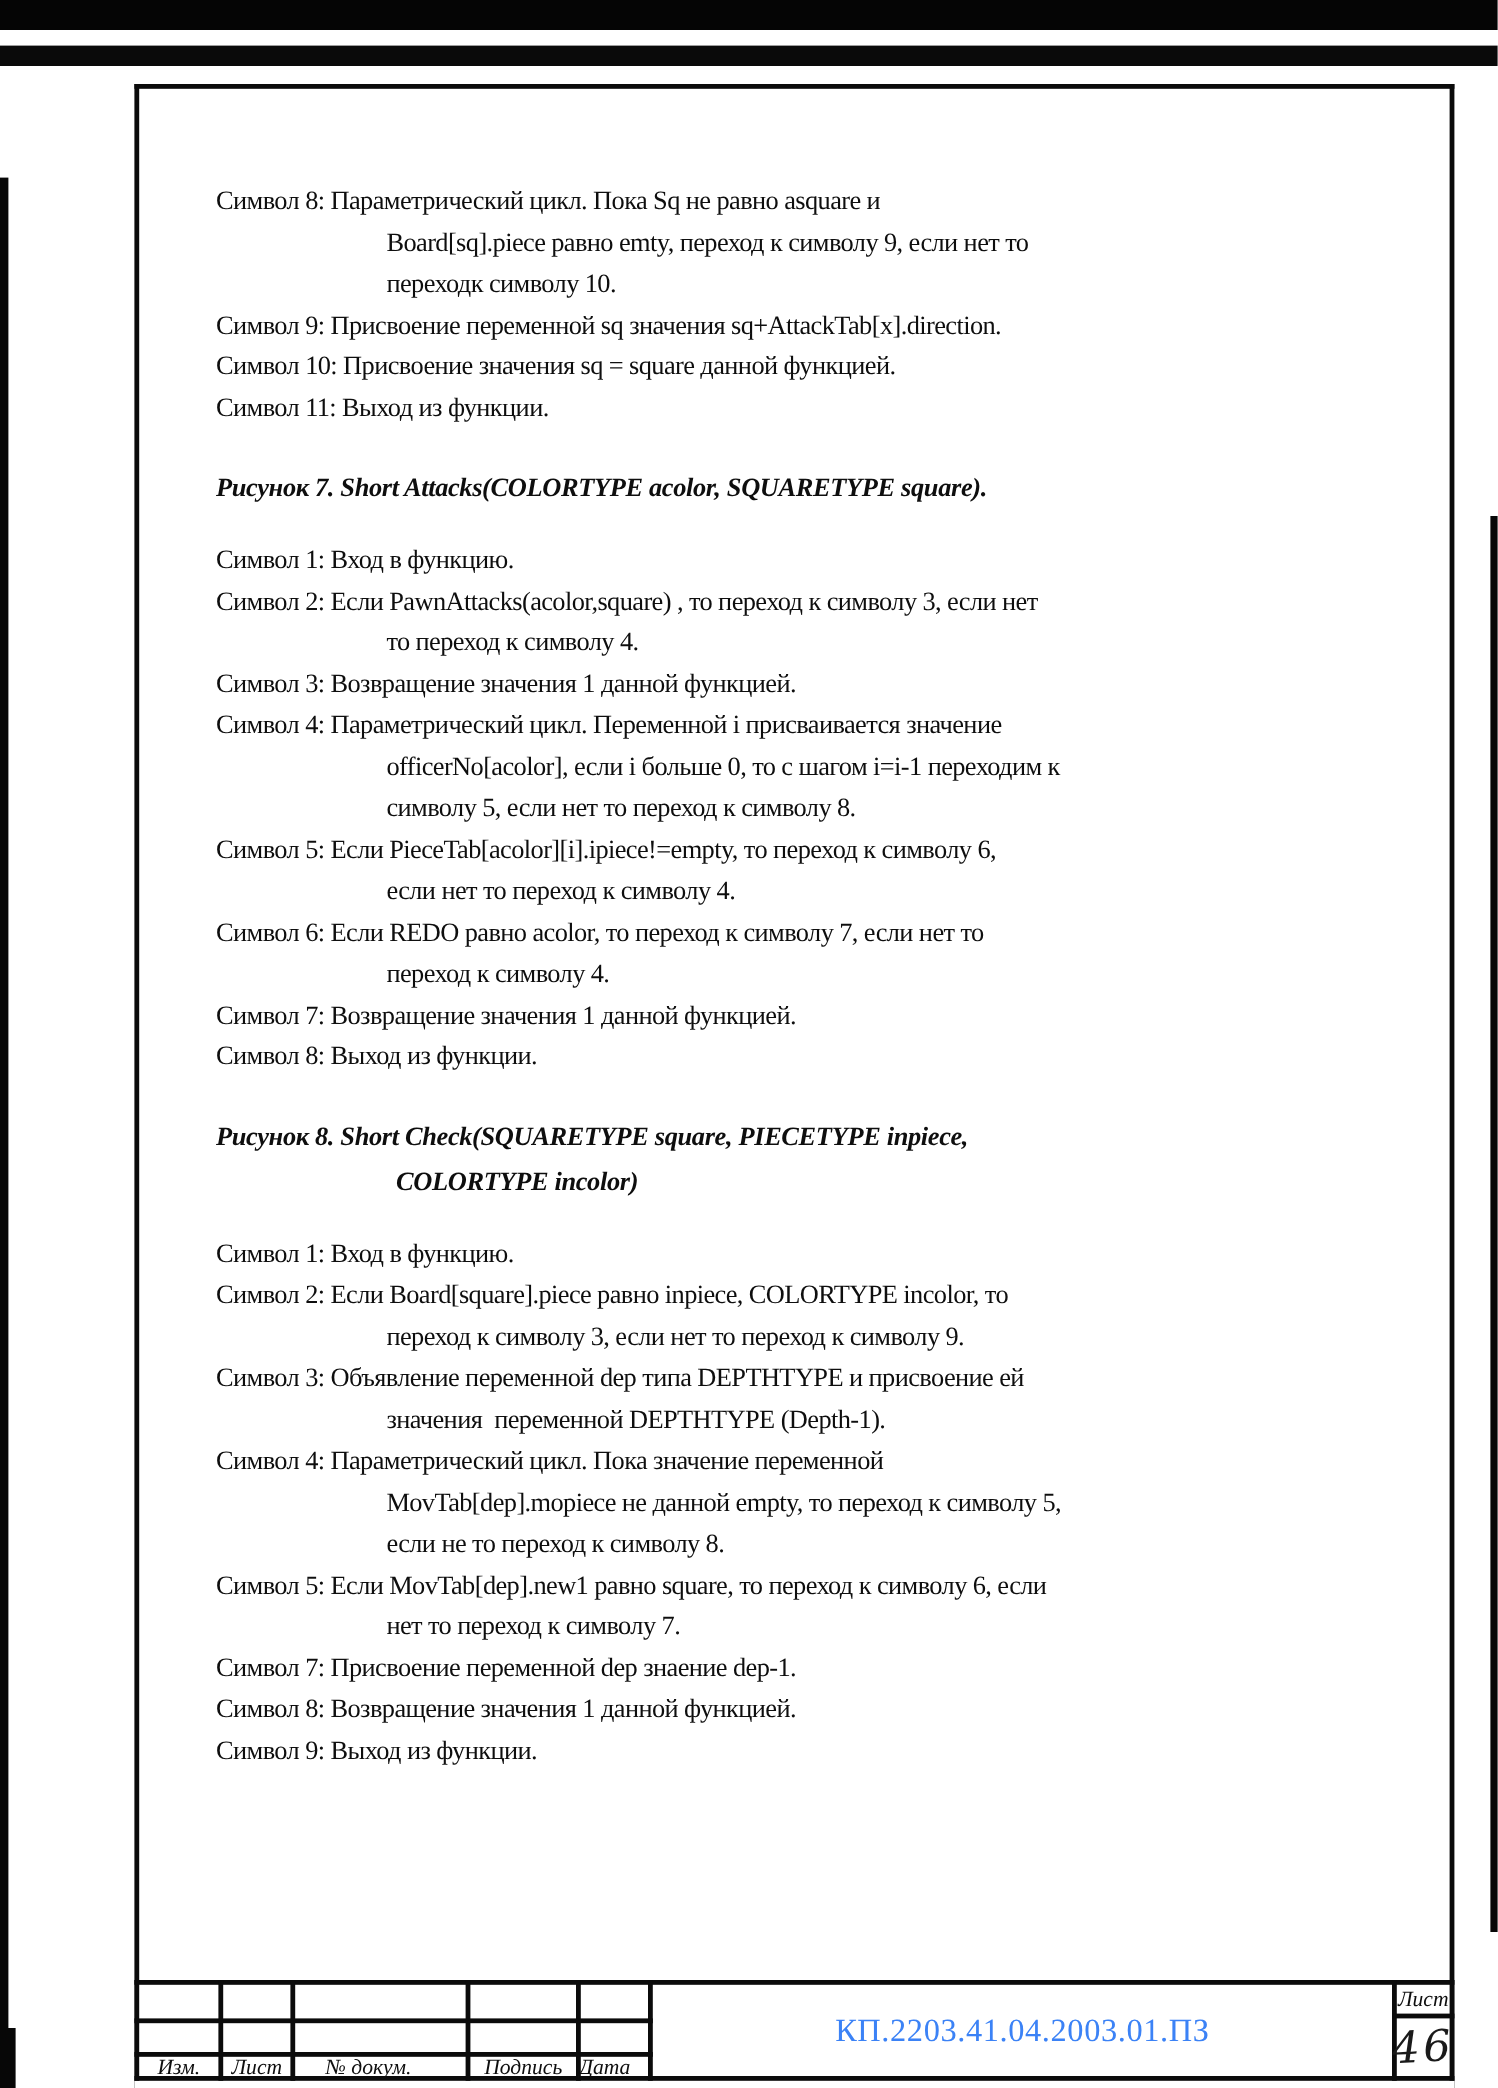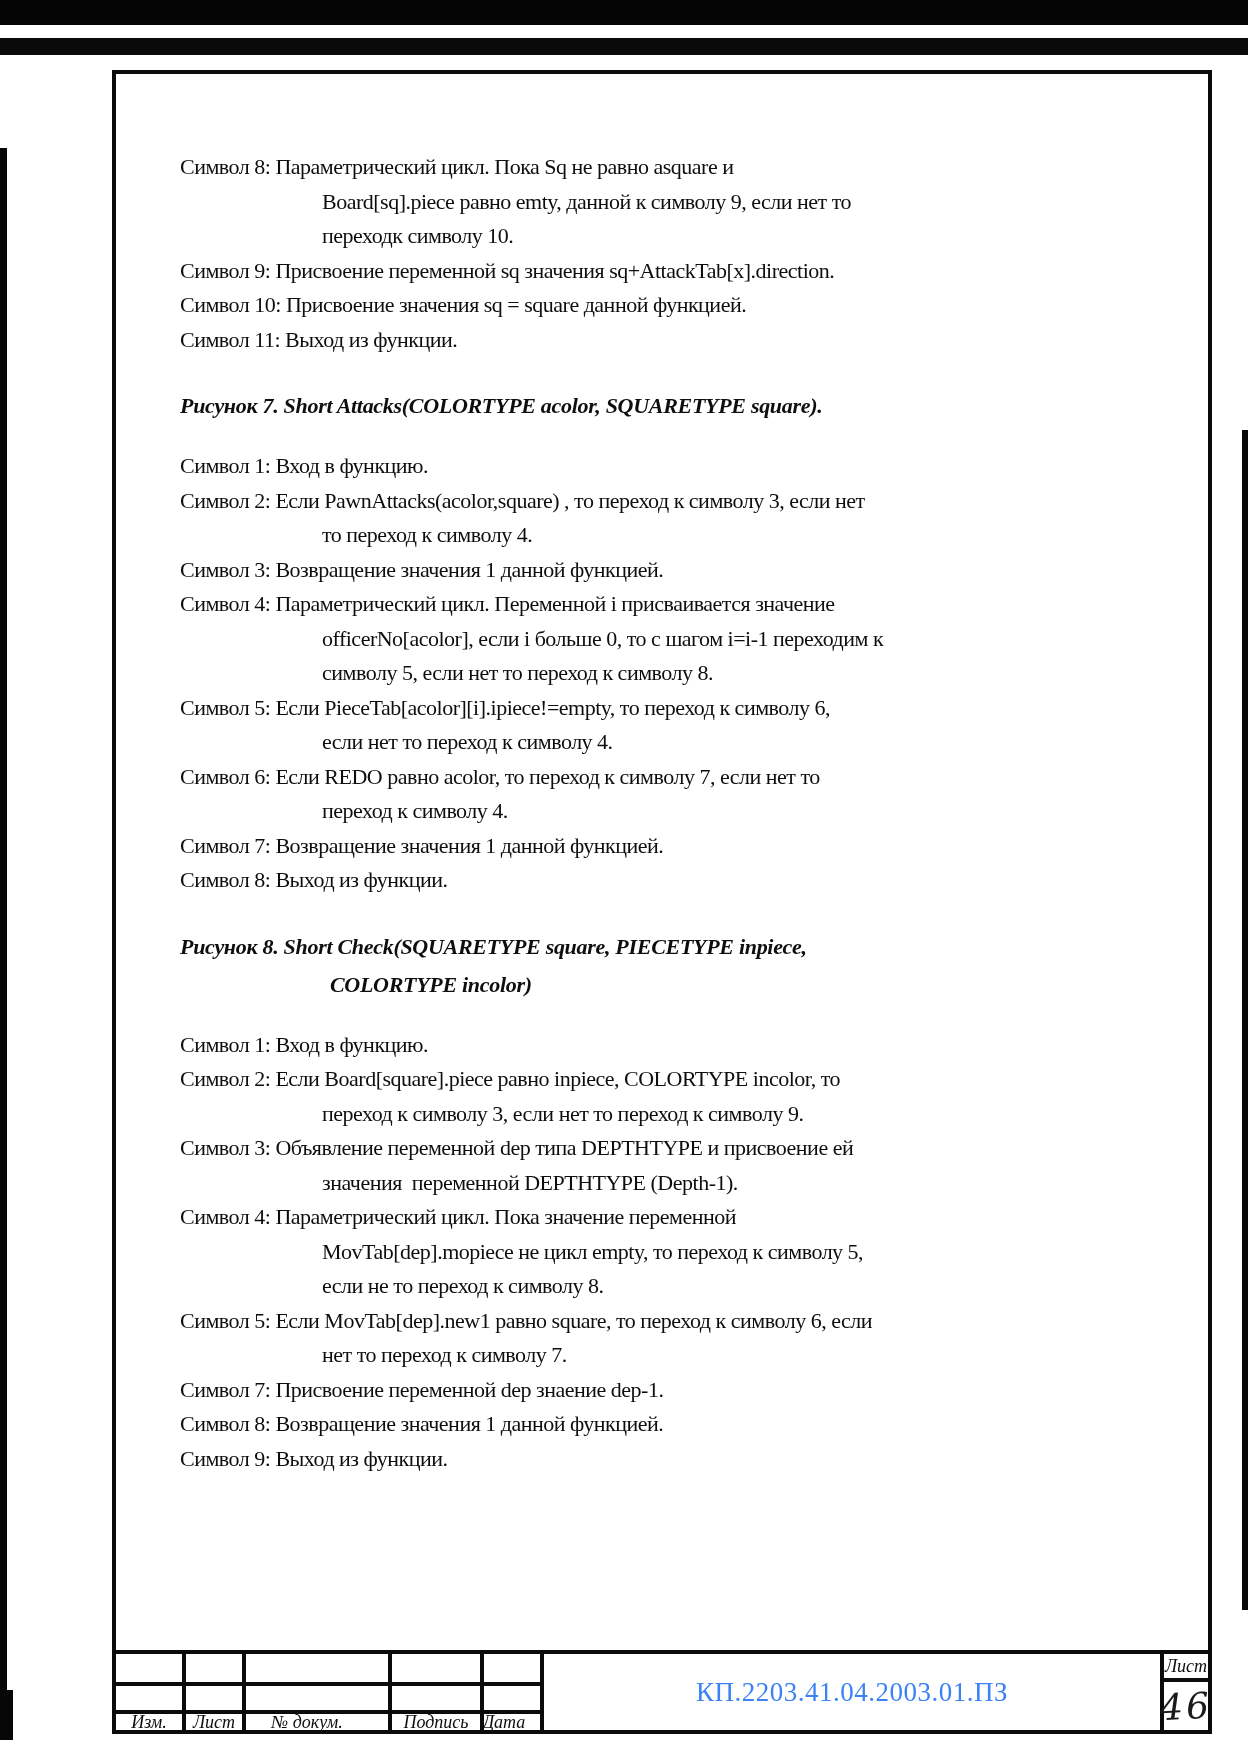--- a/index.html
+++ b/index.html
@@ -62,21 +62,21 @@
 <div class="abs strip-left-b"></div>
 <div class="abs strip-right"></div>
 
 <div class="abs frame-top"></div>
 <div class="abs frame-left"></div>
 <div class="abs frame-right"></div>
 
 <div id="text-blocks">
     <div class="block para">
       <div class="line">Символ 8: Параметрический цикл. Пока Sq не равно asquare и</div>
-      <div class="line i1">Board[sq].piece равно emty, данной к символу 9, если нет то</div>
+      <div class="line i1">Board[sq].piece равно emty, переход к символу 9, если нет то</div>
       <div class="line i1">переходк символу 10.</div>
       <div class="line">Символ 9: Присвоение переменной sq значения sq+AttackTab[x].direction.</div>
       <div class="line">Символ 10: Присвоение значения sq = square данной функцией.</div>
       <div class="line">Символ 11: Выход из функции.</div>
     </div>
     <div class="block heading">
       <div class="line">Рисунок 7. Short Attacks(COLORTYPE acolor, SQUARETYPE square).</div>
     </div>
     <div class="block para">
       <div class="line">Символ 1: Вход в функцию.</div>
@@ -97,21 +97,21 @@
       <div class="line">Рисунок 8. Short Check(SQUARETYPE square, PIECETYPE inpiece,</div>
       <div class="line i1">COLORTYPE incolor)</div>
     </div>
     <div class="block para">
       <div class="line">Символ 1: Вход в функцию.</div>
       <div class="line">Символ 2: Если Board[square].piece равно inpiece, COLORTYPE incolor, то</div>
       <div class="line i1">переход к символу 3, если нет то переход к символу 9.</div>
       <div class="line">Символ 3: Объявление переменной dep типа DEPTHTYPE и присвоение ей</div>
       <div class="line i1">значения  переменной DEPTHTYPE (Depth-1).</div>
       <div class="line">Символ 4: Параметрический цикл. Пока значение переменной</div>
-      <div class="line i1">MovTab[dep].mopiece не цикл empty, то переход к символу 5,</div>
+      <div class="line i1">MovTab[dep].mopiece не данной empty, то переход к символу 5,</div>
       <div class="line i1">если не то переход к символу 8.</div>
       <div class="line">Символ 5: Если MovTab[dep].new1 равно square, то переход к символу 6, если</div>
       <div class="line i1">нет то переход к символу 7.</div>
       <div class="line">Символ 7: Присвоение переменной dep знаение dep-1.</div>
       <div class="line">Символ 8: Возвращение значения 1 данной функцией.</div>
       <div class="line">Символ 9: Выход из функции.</div>
     </div>
   </div>
 
 <div id="titleblock" class="abs">

